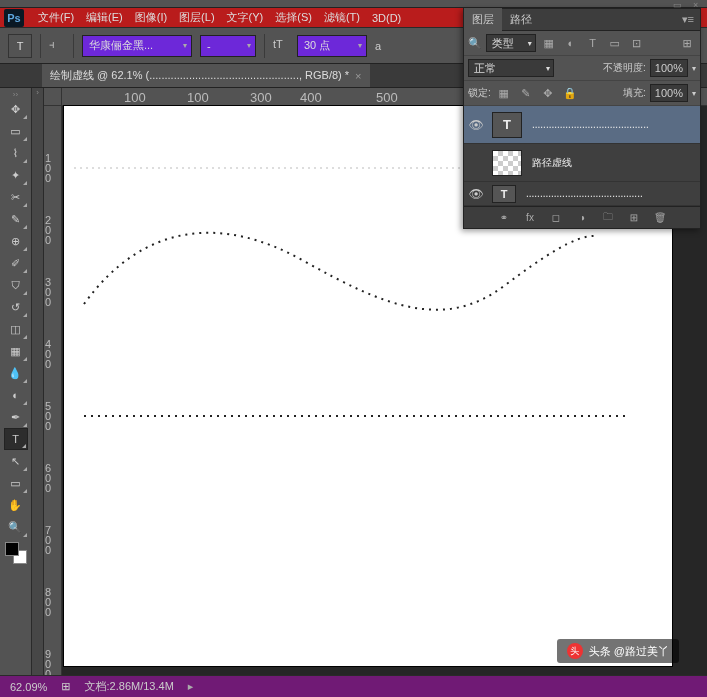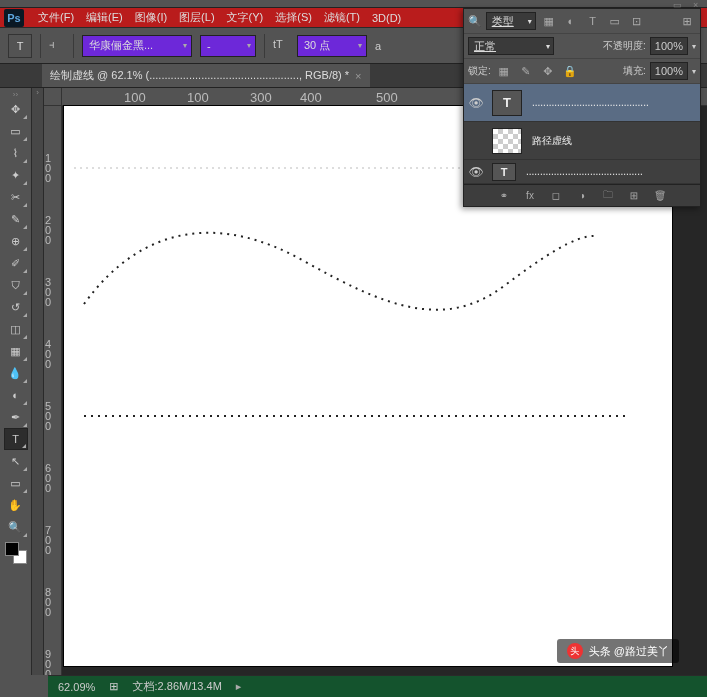--- a/index.html
+++ b/index.html
@@ -56,38 +56,38 @@
 .canvas { position: absolute; top: 18px; left: 20px; width: 608px; height: 560px; background: #fff; box-shadow: 0 0 0 1px #000; }
 .canvas svg { width: 100%; height: 100%; }
 
 
 .panel { position: absolute; top: 8px; right: 6px; width: 238px; background: #535353; border: 1px solid #222; box-shadow: -2px 2px 6px rgba(0,0,0,.4); z-index: 50; }
 .panel-tabs { background: #3d3d3d; height: 22px; display: flex; align-items: center; border-bottom: 1px solid #222; }
 .panel-tabs .ptab { padding: 4px 8px; color: #ccc; }
 .panel-tabs .ptab.active { background: #535353; }
 .panel-tabs .pmenu { margin-left: auto; padding: 0 6px; color: #aaa; }
 .panel-row { display: flex; align-items: center; padding: 3px 4px; gap: 4px; border-bottom: 1px solid #444; }
-.panel-row .sel { background: #3a3a3a; border: 1px solid #222; height: 18px; display: flex; align-items: center; padding: 0 16px 0 5px; position: relative; color: #ddd; flex-shrink:0;text-decoration:underline; }
+.panel-row .sel { background: #3a3a3a; border: 1px solid #222; height: 18px; display: flex; align-items: center; padding: 0 16px 0 5px; position: relative; color: #ddd; flex-shrink:0; }
 .panel-row .sel::after { content: "▾"; position: absolute; right: 3px; font-size: 8px; }
 .panel-row .fbtn { width: 18px; height: 16px; display: flex; align-items: center; justify-content: center; color: #aaa; }
 .panel-row .lbl { color: #ccc; font-size: 10px; }
 .panel-row .pct { background: #3a3a3a; border: 1px solid #222; height: 18px; padding: 0 4px; display: flex; align-items: center; }
 .layers-list { background: #3f3f3f; }
 .layer { display: flex; align-items: center; height: 38px; border-bottom: 1px solid #333; }
 .layer.sel { background: #5a6c84; }
 .layer .eye { width: 24px; text-align: center; color: #ccc; font-size: 12px; }
 .layer .thumb { width: 30px; height: 26px; background: #3a3a3a; border: 1px solid #222; margin: 0 4px; display: flex; align-items: center; justify-content: center; }
 .layer .thumb.t-text { background: #555; color: #eee; font-size: 13px; font-weight: bold; }
 .layer .thumb.t-trans { background: repeating-conic-gradient(#ccc 0 25%, #fff 0 50%) 0 0/10px 10px; }
 .layer .lname { color: #eee; font-size: 10px; margin-left: 6px; white-space: nowrap; overflow: hidden; }
 .panel-footer { background: #3d3d3d; height: 22px; display: flex; align-items: center; justify-content: center; gap: 10px; border-top: 1px solid #222; }
 .panel-footer .fb { width: 16px; height: 16px; color: #aaa; display: flex; align-items: center; justify-content: center; font-size: 10px; }
 
 
-.statusbar { background: #14532d; height: 22px; display: flex; align-items: center; padding: 0 6px; gap: 10px; border-top: 1px solid #2a2a2a; color: #ccc; font-size: 10px; margin-left: 48px; }
+.statusbar { background: #701a75; height: 22px; display: flex; align-items: center; padding: 0 6px; gap: 10px; border-top: 1px solid #2a2a2a; color: #ccc; font-size: 10px; }
 .statusbar .zoom { padding: 1px 4px; }
 .statusbar .doc { padding: 1px 4px; }
 .statusbar .arrow { color: #aaa; }
 
 
 .watermark { position: absolute; bottom: 34px; right: 28px; background: rgba(0,0,0,.55); color: #fff; padding: 4px 10px; border-radius: 3px; font-size: 12px; display: flex; align-items: center; gap: 6px; z-index: 60; }
 .watermark .wl { width: 16px; height: 16px; background: #e33; border-radius: 50%; display: flex; align-items: center; justify-content: center; font-size: 9px; }
 </style>
 </head>
 <body>
@@ -229,20 +229,25 @@
 </div>
 
 <div class="statusbar">
   <span class="zoom">62.09%</span>
   <span>⊞</span>
   <span class="doc">文档:2.86M/13.4M</span>
   <span class="arrow">▸</span>
 </div>
 
 <div class="panel">
+  <div class="panel-tabs">
+    <div class="ptab active">图层</div>
+    <div class="ptab">路径</div>
+    <div class="pmenu">▾≡</div>
+  </div>
   <div class="panel-row">
     <span>🔍</span>
     <div class="sel" style="min-width:50px">类型</div>
     <div class="fbtn">▦</div>
     <div class="fbtn">◐</div>
     <div class="fbtn">T</div>
     <div class="fbtn">▭</div>
     <div class="fbtn">⊡</div>
     <div class="fbtn" style="margin-left:auto">⊞</div>
   </div>

